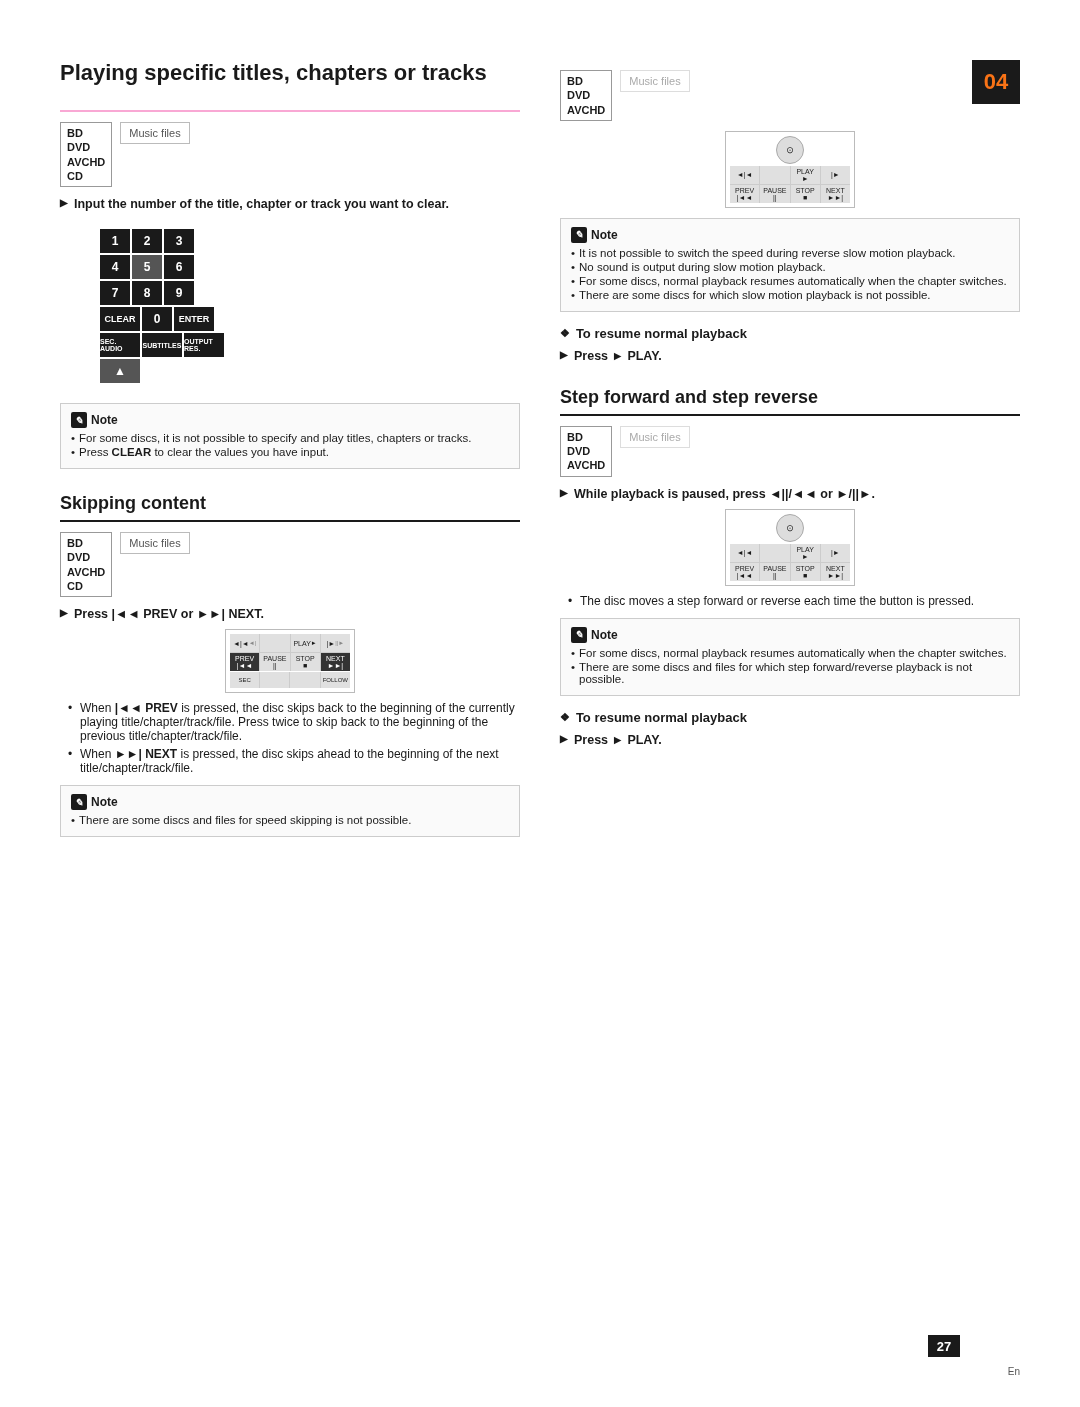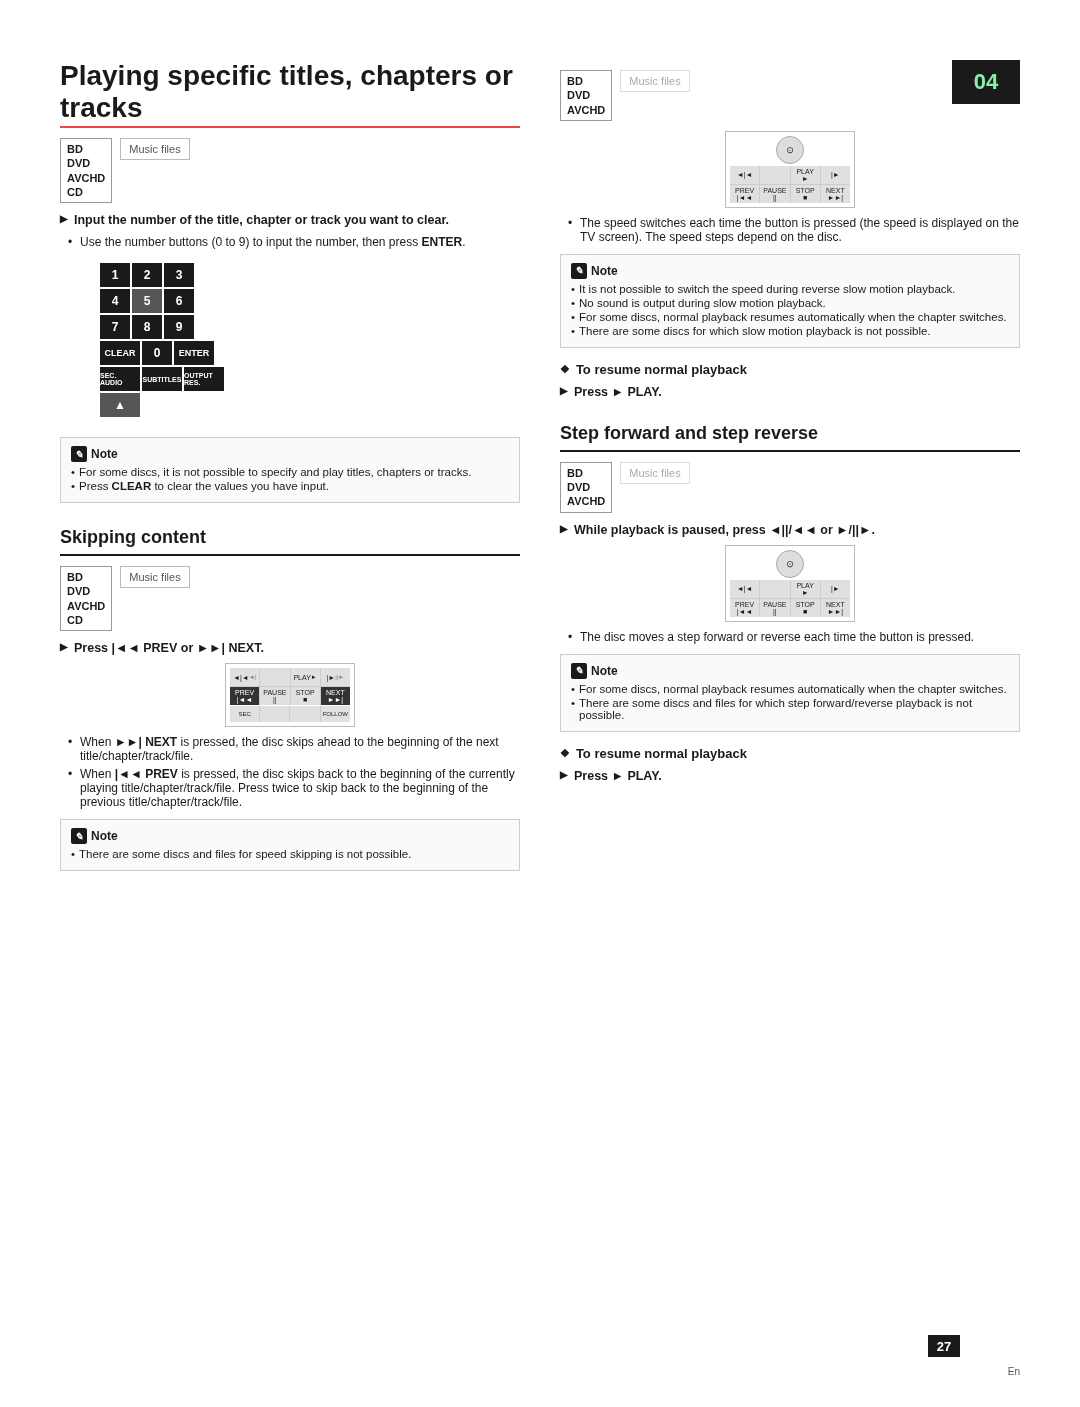--- a/index.html
+++ b/index.html
@@ -30,35 +30,35 @@
     .right-col {
       flex: 1;
       position: relative;
     }
     
     .chapter-badge {
       position: absolute;
       top: 0;
       right: 0;
       background: #1a1a1a;
-      color: #86efac;
+      color: #f97316;
       font-size: 22px;
       font-weight: bold;
-      width: 68px;
+      width: 48px;
       height: 44px;
       display: flex;
       align-items: center;
       justify-content: center;
     }
     h2 {
-      font-size: 28px;
+      font-size: 22px;
       font-weight: bold;
       margin-bottom: 6px;
-      border-bottom: 2px solid #ef4444;
-      padding-bottom: 2px;
+      border-bottom: 2px solid #f9a8d4;
+      padding-bottom: 24px;
     }
     h3 {
       font-size: 18px;
       font-weight: bold;
       margin-bottom: 6px;
       border-bottom: 2px solid #1a1a1a;
       padding-bottom: 6px;
       margin-top: 24px;
     }
     .section {
@@ -250,23 +250,20 @@
             <span>BD</span>
             <span class="bold">DVD</span>
             <span class="bold">AVCHD</span>
             <span>CD</span>
           </div>
           <div class="music-files-box">Music files</div>
         </div>
 
         <div class="arrow-bullet">
           <span>Input the number of the title, chapter or track you want to clear.</span>
-        </div>
-        <div class="bullet-item">
-          <span>Use the number buttons (0 to 9) to input the number, then press</span> <strong>ENTER</strong>.
         </div>
 
         
         <div class="keypad">
           <div class="keypad-row">
             <div class="key">1</div>
             <div class="key">2</div>
             <div class="key">3</div>
           </div>
           <div class="keypad-row">
@@ -336,24 +333,24 @@
             <div style="display:grid; grid-template-columns:repeat(4,1fr); gap:1px; background:#ccc; margin-top:1px;">
               <div style="background:#e0e0e0; padding:2px; font-size:6px; text-align:center; height:16px;display:flex;align-items:center;justify-content:center;">SEC</div>
               <div style="background:#e0e0e0; padding:2px; font-size:6px; text-align:center; height:16px;display:flex;align-items:center;justify-content:center;"></div>
               <div style="background:#e0e0e0; padding:2px; font-size:6px; text-align:center; height:16px;display:flex;align-items:center;justify-content:center;"></div>
               <div style="background:#e0e0e0; padding:2px; font-size:6px; text-align:center; height:16px;display:flex;align-items:center;justify-content:center;">FOLLOW</div>
             </div>
           </div>
         </div>
 
         <div class="bullet-item">
+          When <strong>|◄◄ PREV</strong> is pressed, the disc skips back to the beginning of the currently playing title/chapter/track/file. Press twice to skip back to the beginning of the previous title/chapter/track/file.
+        </div>
+        <div class="bullet-item">
           When <strong>►►| NEXT</strong> is pressed, the disc skips ahead to the beginning of the next title/chapter/track/file.
-        </div>
-        <div class="bullet-item">
-          When <strong>|◄◄ PREV</strong> is pressed, the disc skips back to the beginning of the currently playing title/chapter/track/file. Press twice to skip back to the beginning of the previous title/chapter/track/file.
         </div>
 
         <div class="note-box">
           <div class="note-title">
             <div class="note-icon">✎</div>
             <span>Note</span>
           </div>
           <div class="note-item">There are some discs and files for speed skipping is not possible.</div>
         </div>
       </div>
@@ -386,21 +383,20 @@
               <div style="background:#e0e0e0; padding:2px; font-size:7px; text-align:center; height:18px; display:flex; align-items:center; justify-content:center;">PLAY<br>►</div>
               <div style="background:#e0e0e0; padding:2px; font-size:7px; text-align:center; height:18px; display:flex; align-items:center; justify-content:center;">|►</div>
               <div style="background:#e0e0e0; padding:2px; font-size:7px; text-align:center; height:18px; display:flex; align-items:center; justify-content:center;">PREV<br>|◄◄</div>
               <div style="background:#e0e0e0; padding:2px; font-size:7px; text-align:center; height:18px; display:flex; align-items:center; justify-content:center;">PAUSE<br>||</div>
               <div style="background:#e0e0e0; padding:2px; font-size:7px; text-align:center; height:18px; display:flex; align-items:center; justify-content:center;">STOP<br>■</div>
               <div style="background:#e0e0e0; padding:2px; font-size:7px; text-align:center; height:18px; display:flex; align-items:center; justify-content:center;">NEXT<br>►►|</div>
             </div>
           </div>
         </div>
 
-        <div class="bullet-item">The speed switches each time the button is pressed (the speed is displayed on the TV screen). The speed steps depend on the disc.</div>
 
         <div class="note-box">
           <div class="note-title">
             <div class="note-icon">✎</div>
             <span>Note</span>
           </div>
           <div class="note-item">It is not possible to switch the speed during reverse slow motion playback.</div>
           <div class="note-item">No sound is output during slow motion playback.</div>
           <div class="note-item">For some discs, normal playback resumes automatically when the chapter switches.</div>
           <div class="note-item">There are some discs for which slow motion playback is not possible.</div>

